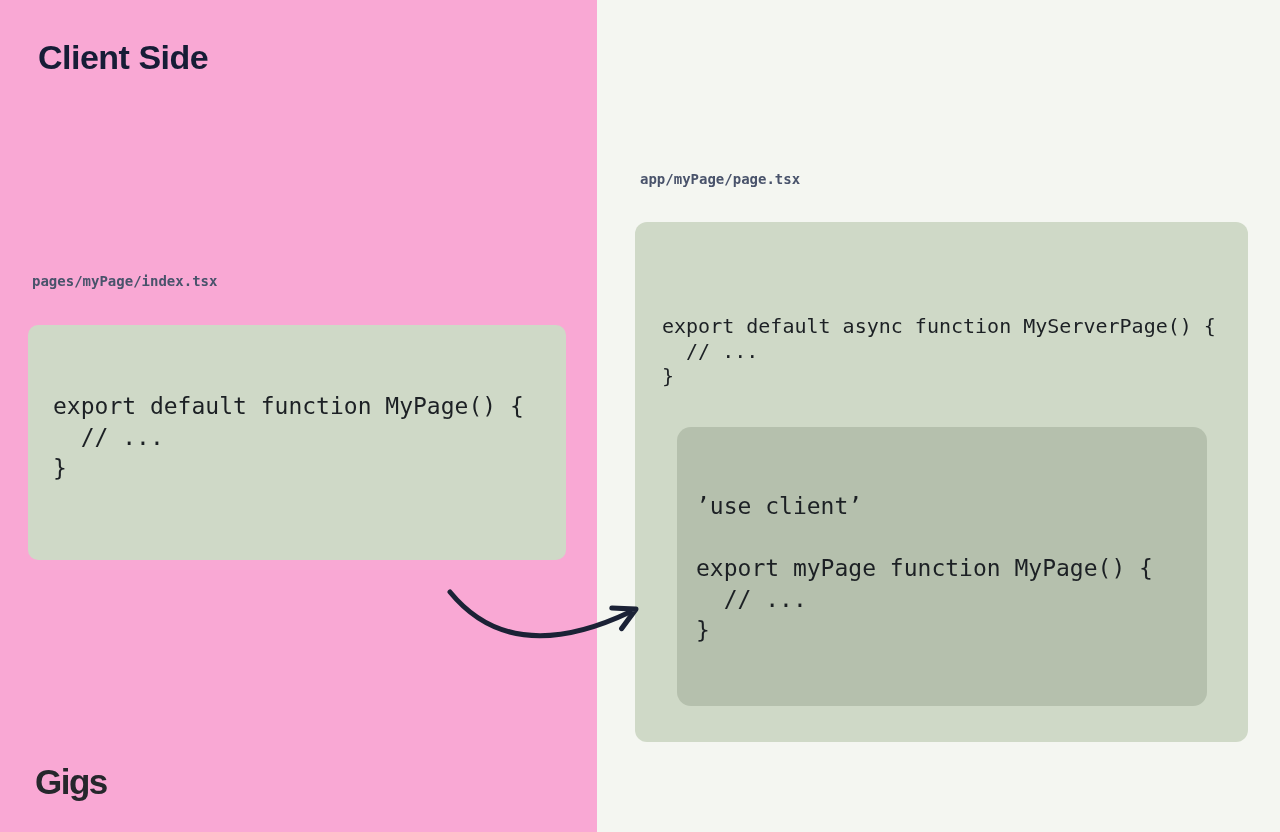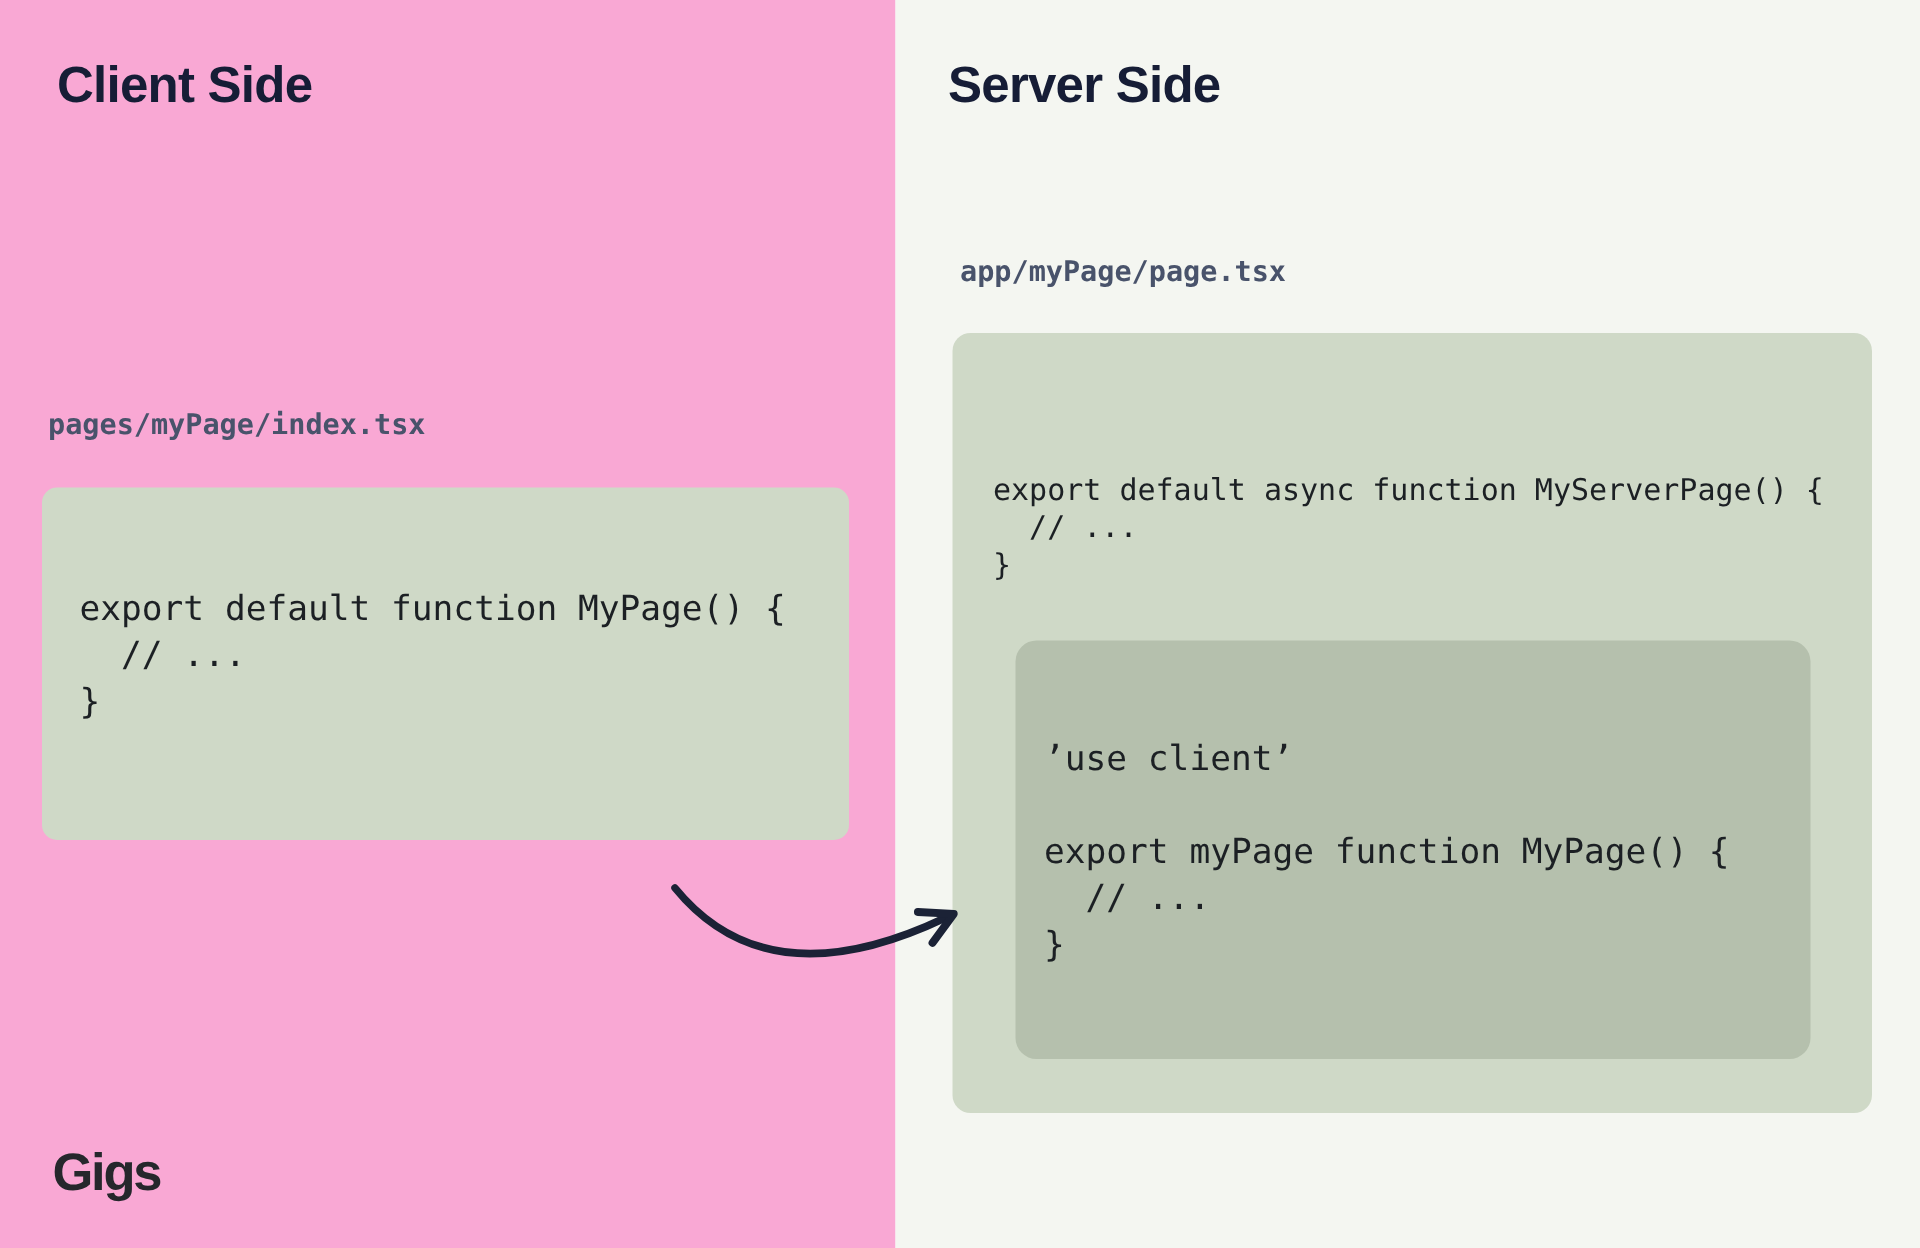--- a/index.html
+++ b/index.html
@@ -36,21 +36,21 @@
     font-weight: bold;
     letter-spacing: -0.5px;
     color: #161d36;
     line-height: 1;
     white-space: nowrap;
   }
   .file-label {
     position: absolute;
     font-family: "DejaVu Sans Mono", monospace;
     font-weight: bold;
-    font-size: 19px;
+    font-size: 14px;
     color: #49536b;
     line-height: 1;
     white-space: nowrap;
   }
   .code-box {
     position: absolute;
     background: #cfd9c7;
   }
   .box-client {
     left: 28px;
@@ -131,21 +131,20 @@
     <div class="code-box box-client">
       <div class="code code-client">export default function MyPage() {
   // ...
 }</div>
     </div>
 
     <div class="logo">Gigs</div>
   </div>
 
   <div class="panel panel-right">
-    <div class="side-title" style="left:35px; top:40px;">Server Side</div>
 
     <div class="file-label" style="left:43px; top:172px;">app/myPage/page.tsx</div>
   </div>
 
   <div class="code-box box-server">
     <div class="code code-server">export default async function MyServerPage() {
   // ...
 }</div>
 
     <div class="box-nested">

